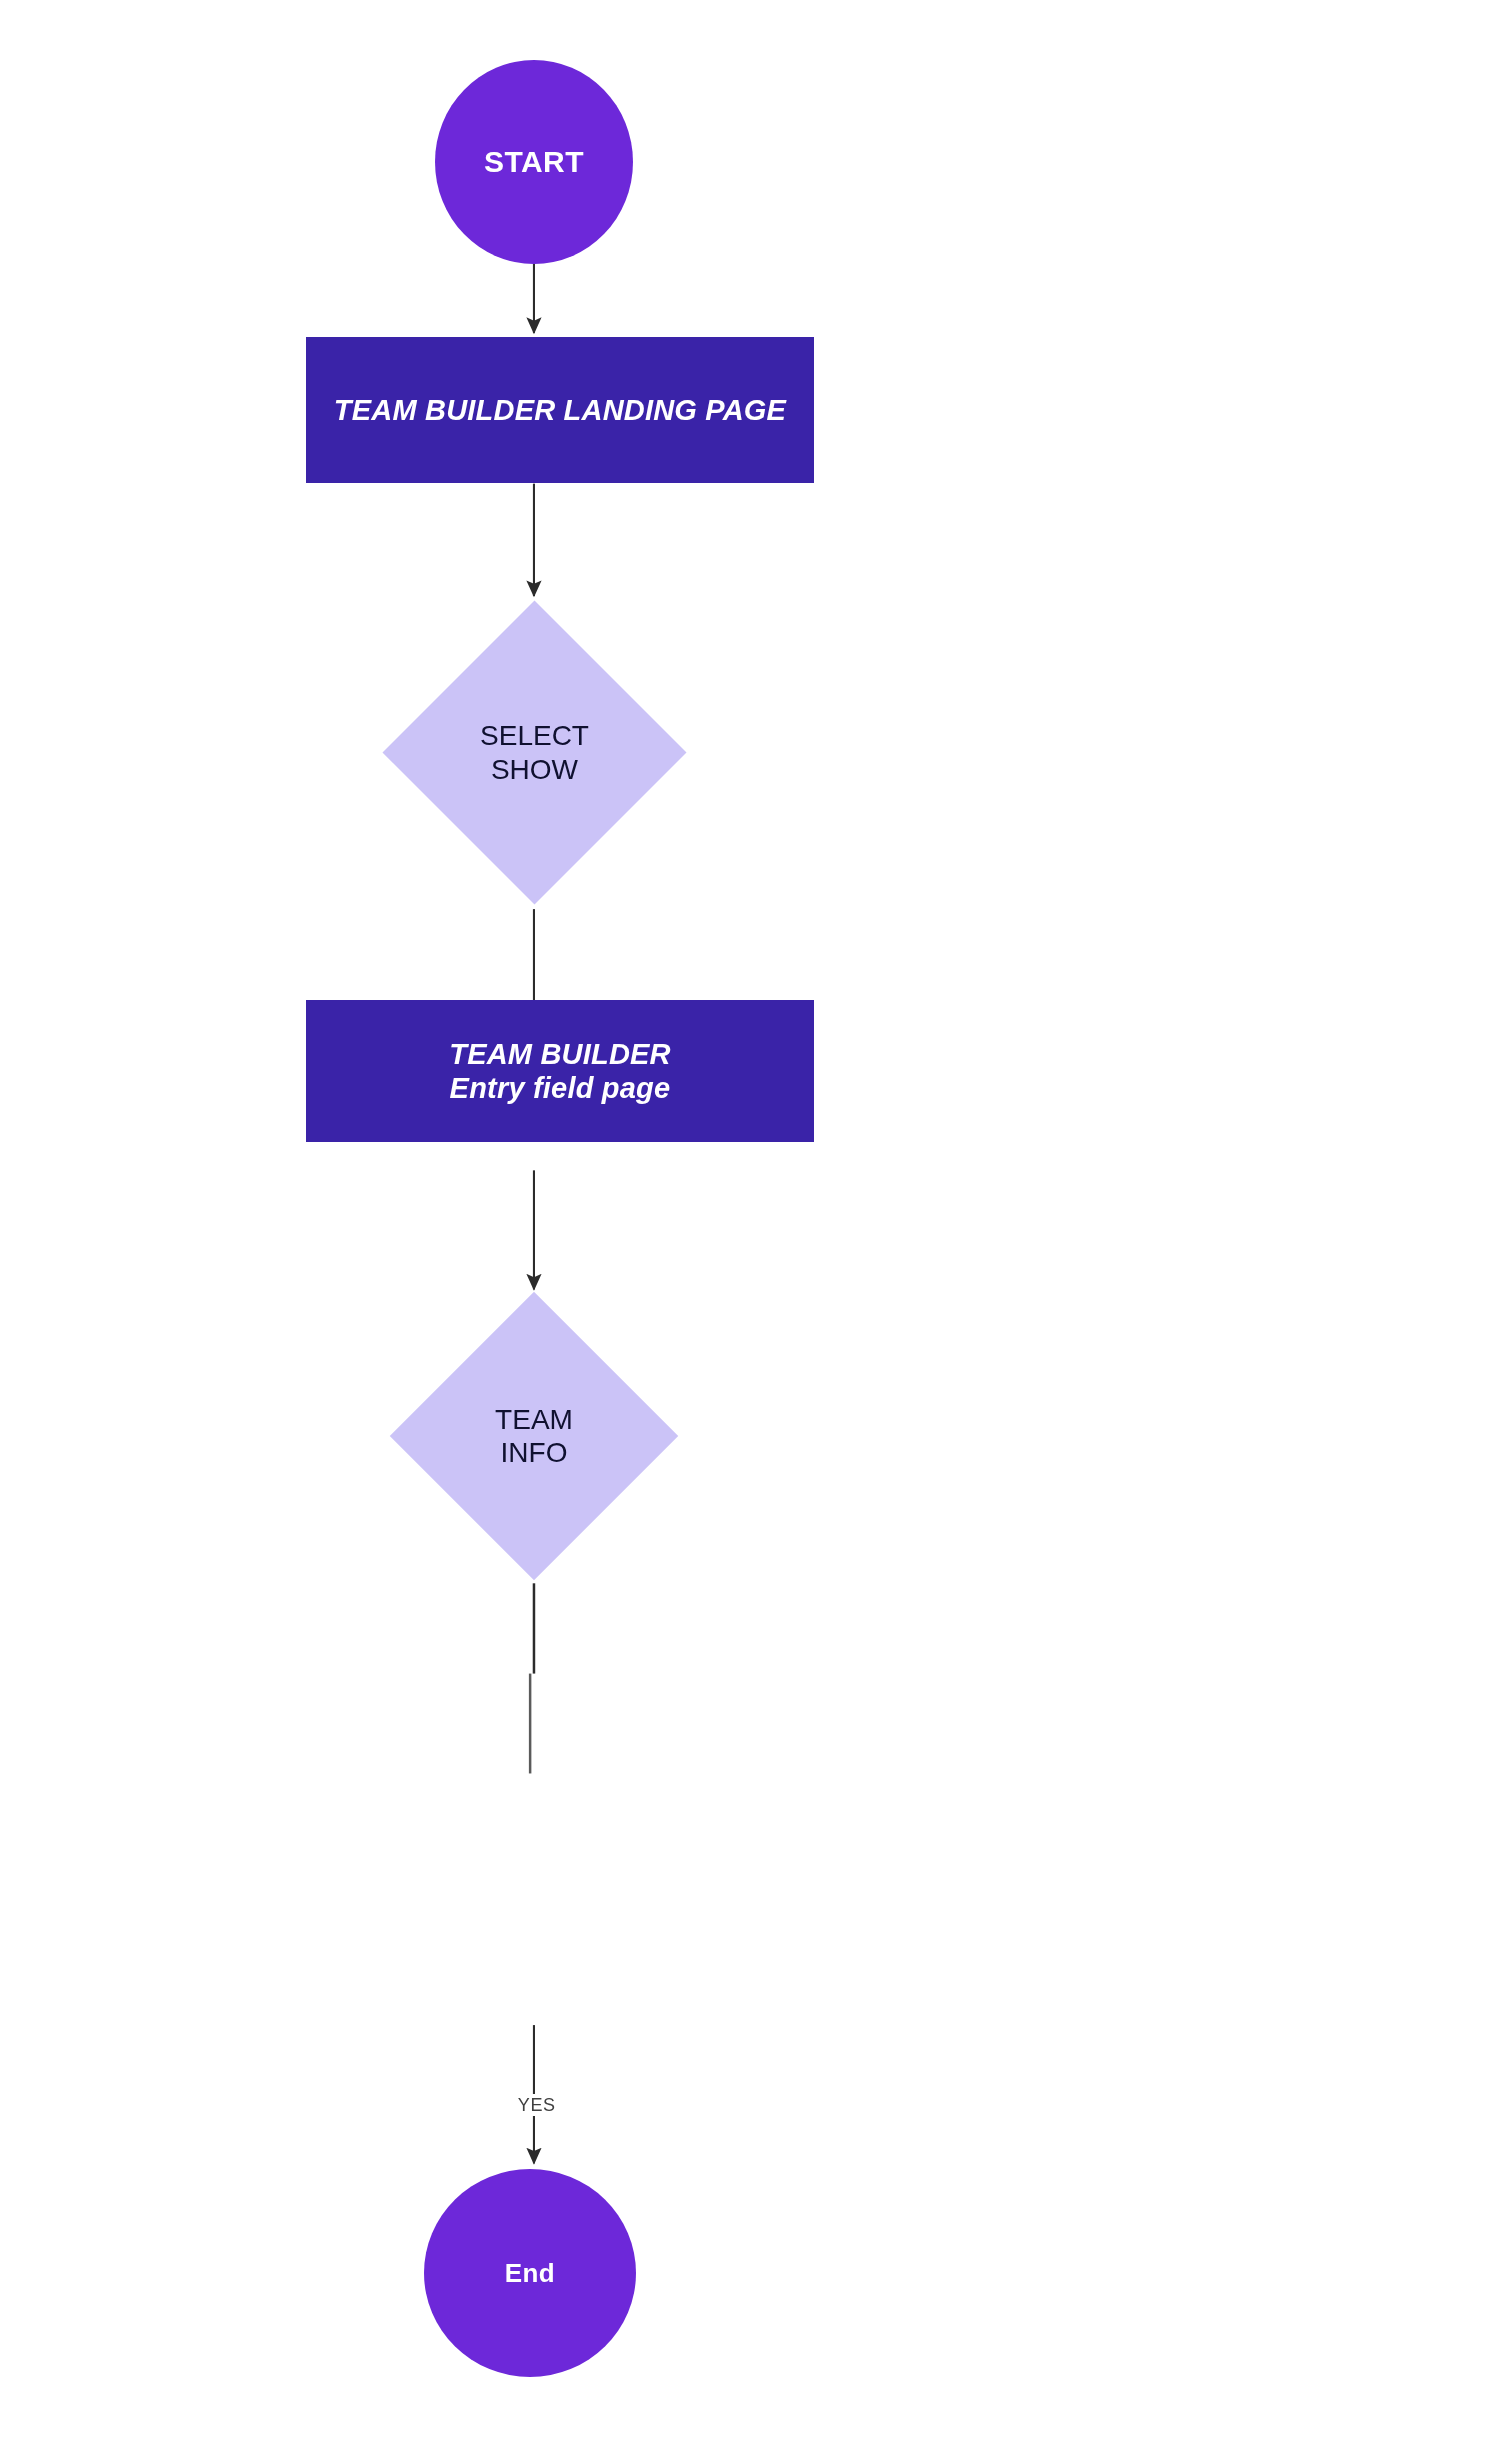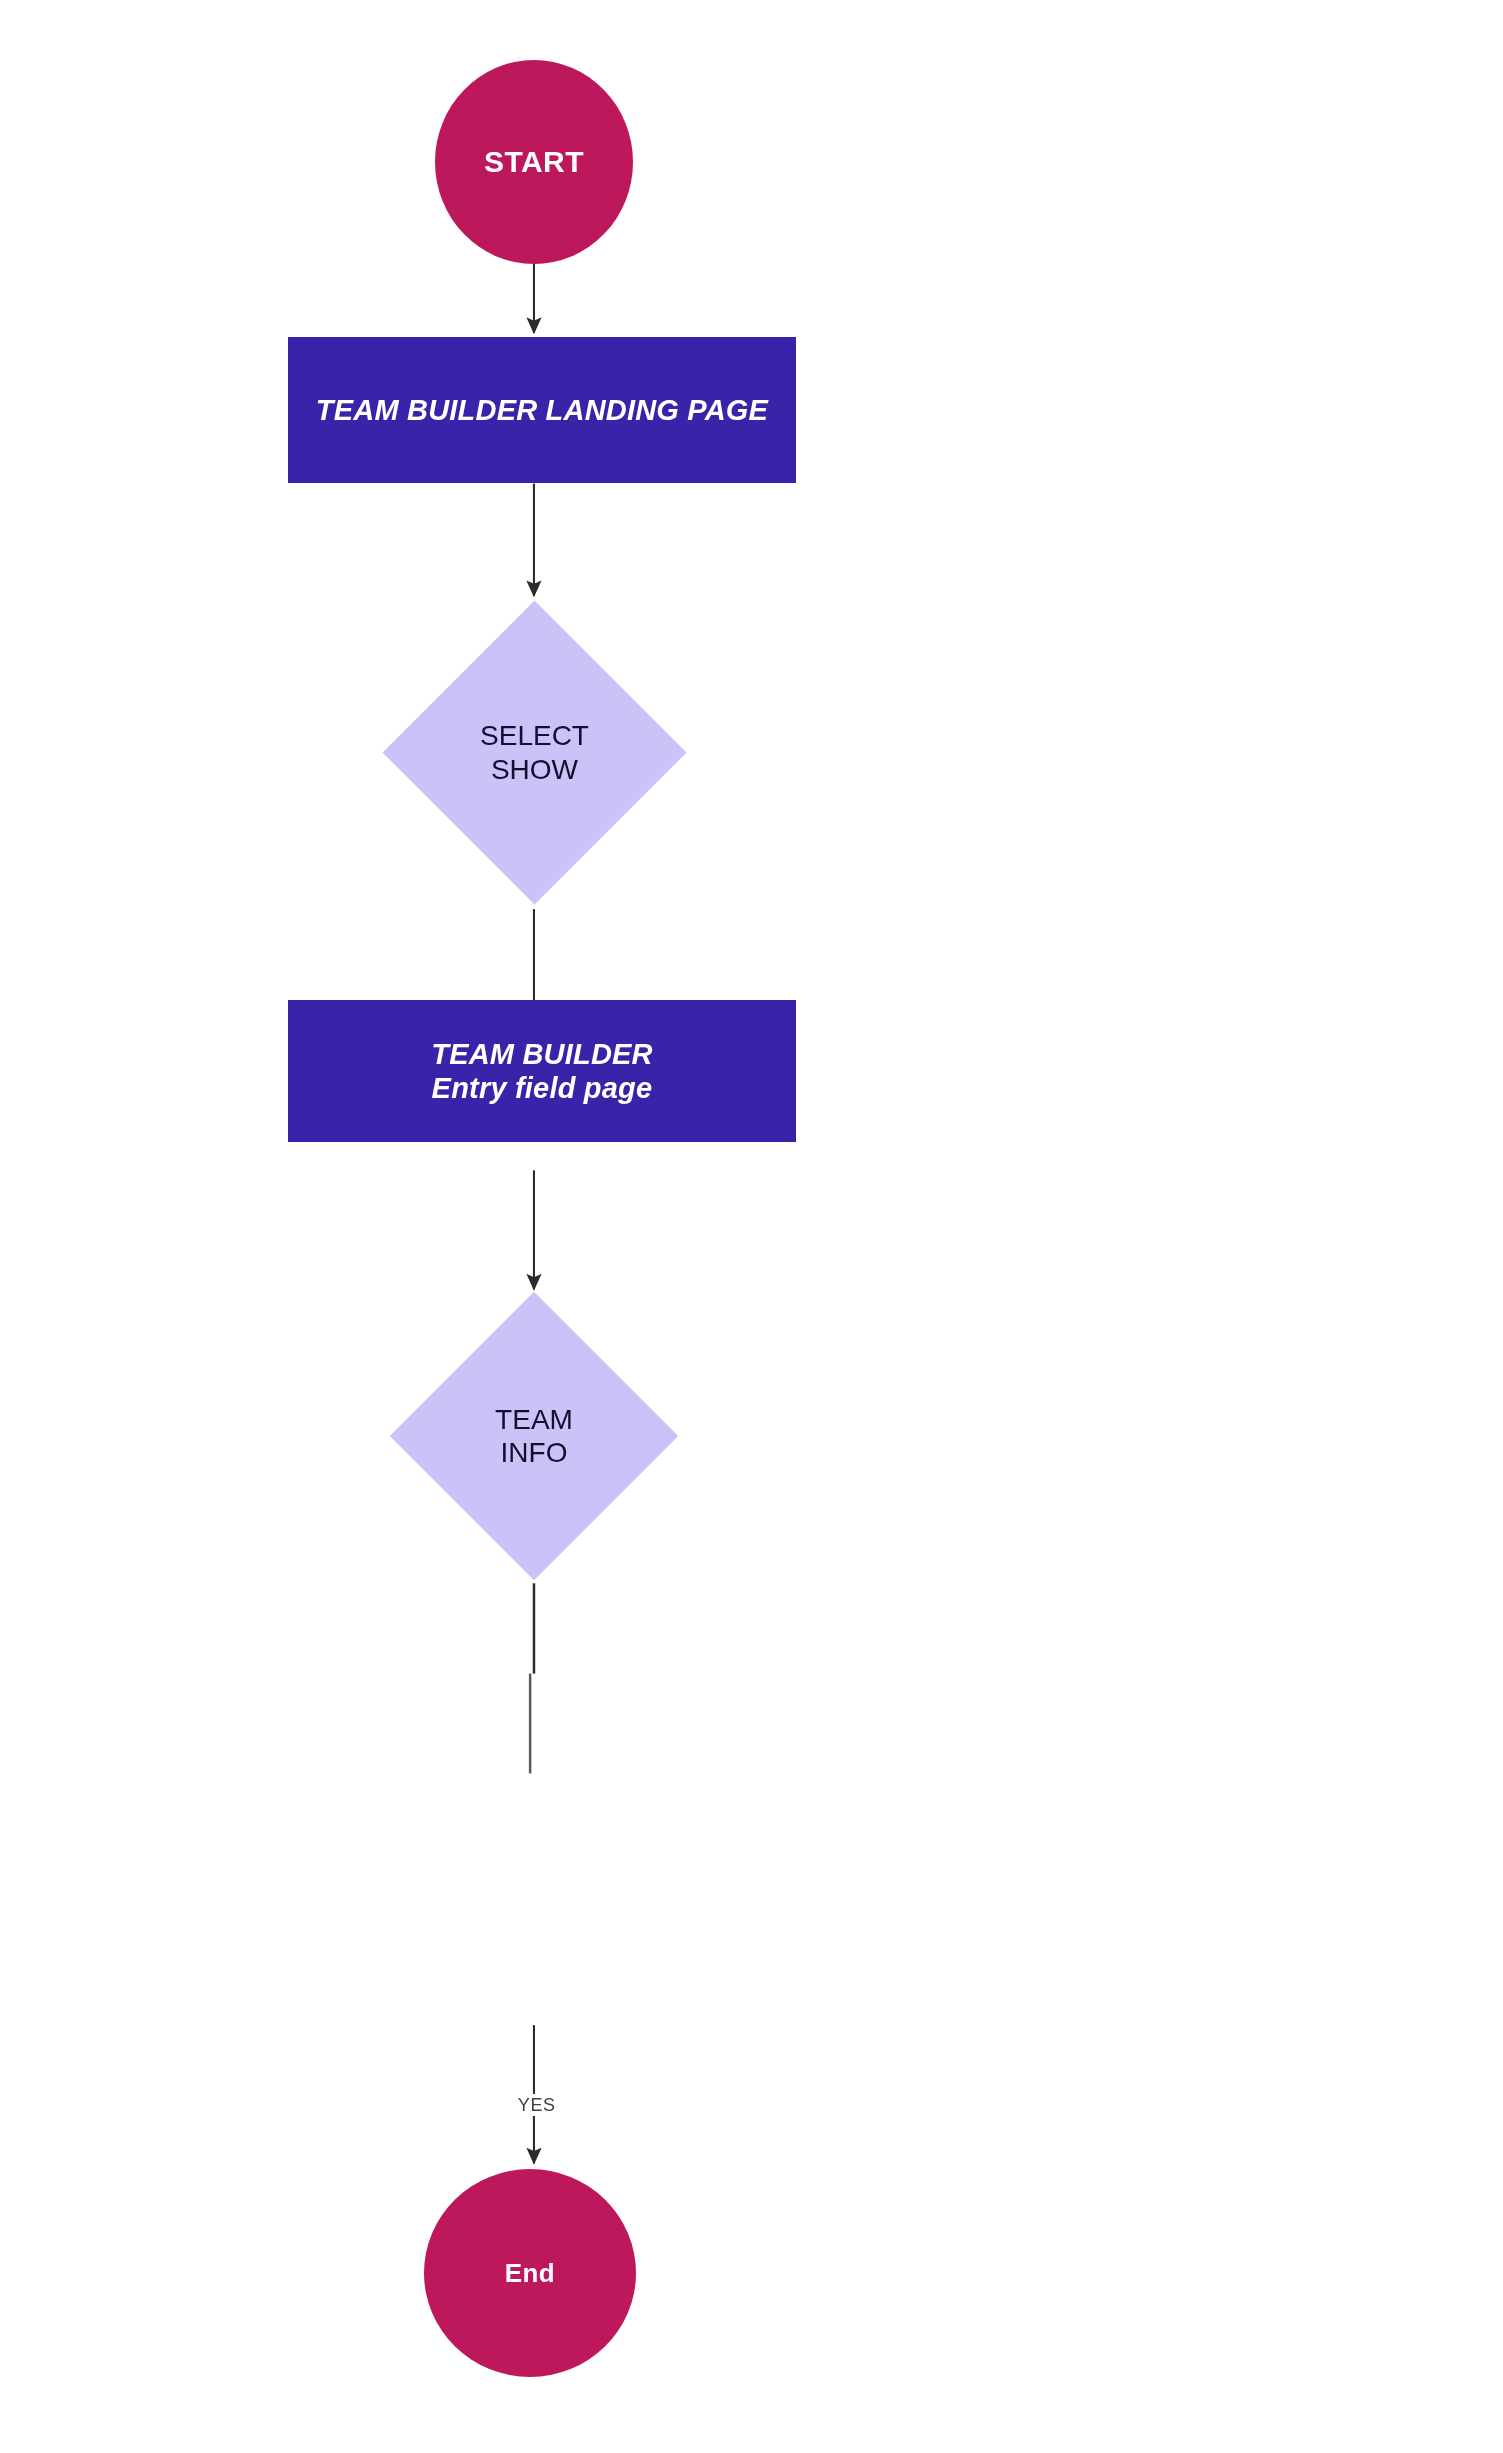--- a/index.html
+++ b/index.html
@@ -31,21 +31,21 @@
     box-sizing: border-box;
     display: flex;
     align-items: center;
     justify-content: center;
     text-align: center;
     line-height: 1.18;
   }
 
   
   .terminator {
-    background: #be185d;
+    background: #6d28d9;
     border-radius: 50%;
     color: #FFFFFF;
     font-weight: bold;
   }
   #node-start {
     left: 435px;
     top: 60px;
     width: 198px;
     height: 204px;
     font-size: 30px;
@@ -62,20 +62,21 @@
 
   
   .process {
     background: #3A23A8;
     color: #FFFFFF;
     font-weight: bold;
     font-style: italic;
     font-size: 29px;
     letter-spacing: 0.2px;
     padding: 3.8px 13.4px;
+    margin-left: 18px;
   }
   #node-landing {
     left: 288px;
     top: 337px;
     width: 508px;
     height: 146px;
   }
   #node-entry {
     left: 288px;
     top: 1000px;

